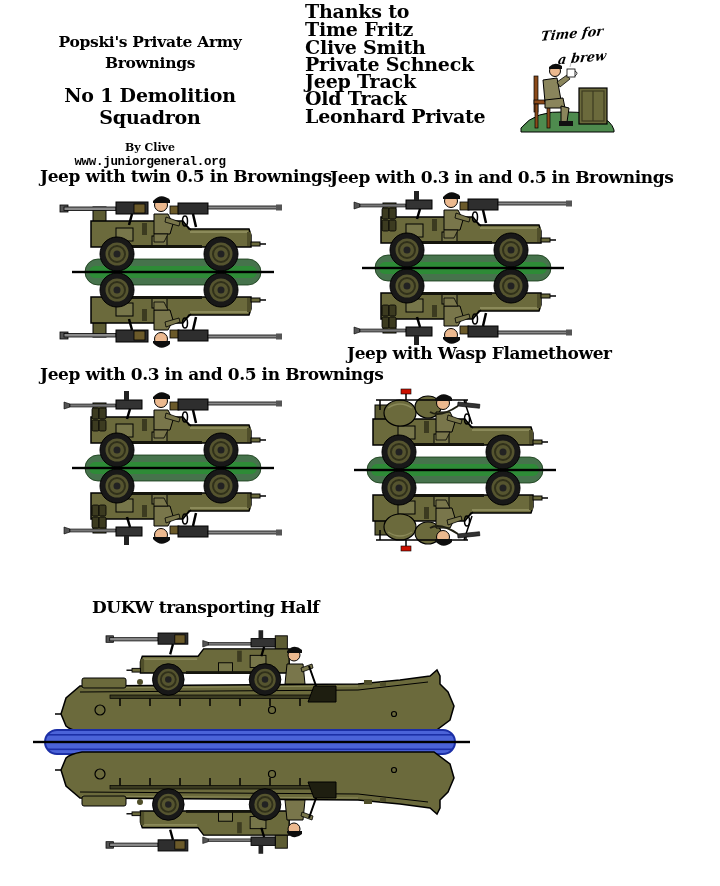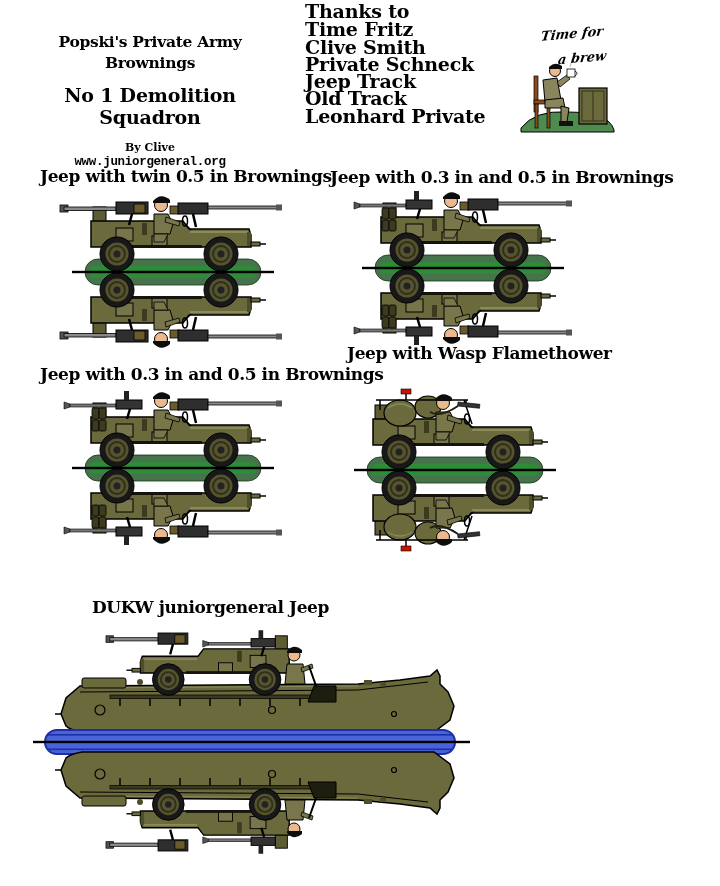--- a/index.html
+++ b/index.html
@@ -202,21 +202,21 @@
   </svg>
 
   <div class="abs sec-label" style="left:347px;top:343px;">Jeep with Wasp Flamethower</div>
   <svg class="abs" style="left:340px;top:388px;" width="230" height="164" viewBox="0 0 230 164">
     <use href="#base-green" transform="translate(115,82)"></use>
     <use href="#veh-wasp"></use>
     <use href="#veh-wasp" transform="translate(0,164) scale(1,-1)"></use>
     <use href="#fold-line" transform="translate(115,82)"></use>
   </svg>
 
-  <div class="abs sec-label" style="left:92px;top:597px;">DUKW juniorgeneral Jeep</div>
+  <div class="abs sec-label" style="left:92px;top:597px;">DUKW transporting Half</div>
   <svg class="abs" style="left:28px;top:622px;" width="445" height="240" viewBox="0 0 445 240">
     <g id="dukw-top">
 
       <path d="M38,104 L33,92 L38,76 L52,64 L330,62 L372,58 L402,54 L409,48 L412,54 L412,62 L420,70 L426,84 L422,98 L406,110 L54,110 Q42,108 38,104 Z" fill="#6b6a3c" stroke="#000" stroke-width="1.5"></path>
       <path d="M52,70 L330,68 L400,60" fill="none" stroke="#000" stroke-width="1"></path>
       <path d="M54,66 L330,64" fill="none" stroke="#8b8a5a" stroke-width="1"></path>
       <circle cx="72" cy="88" r="5" fill="none" stroke="#000" stroke-width="1.2"></circle>
       <circle cx="244" cy="88" r="3.5" fill="none" stroke="#000" stroke-width="1.2"></circle>
       <circle cx="366" cy="92" r="2.5" fill="none" stroke="#000" stroke-width="1.2"></circle>
       <rect x="54" y="56" width="44" height="10" rx="2" fill="#6b6a3c" stroke="#000" stroke-width="1"></rect>

